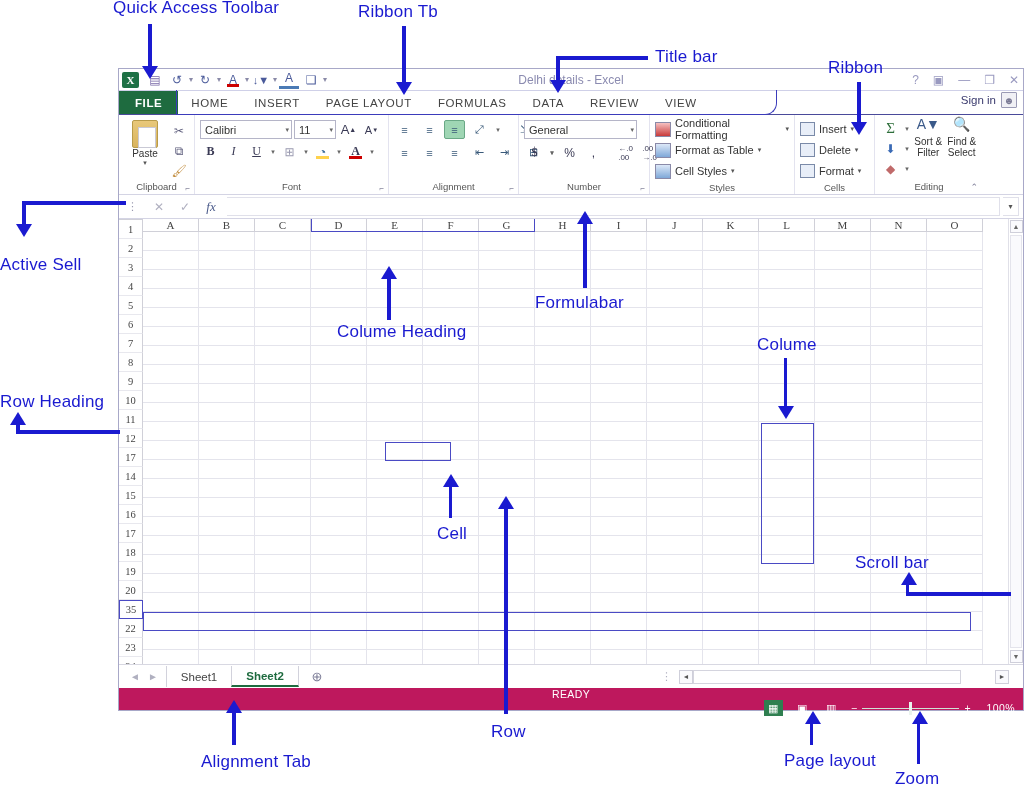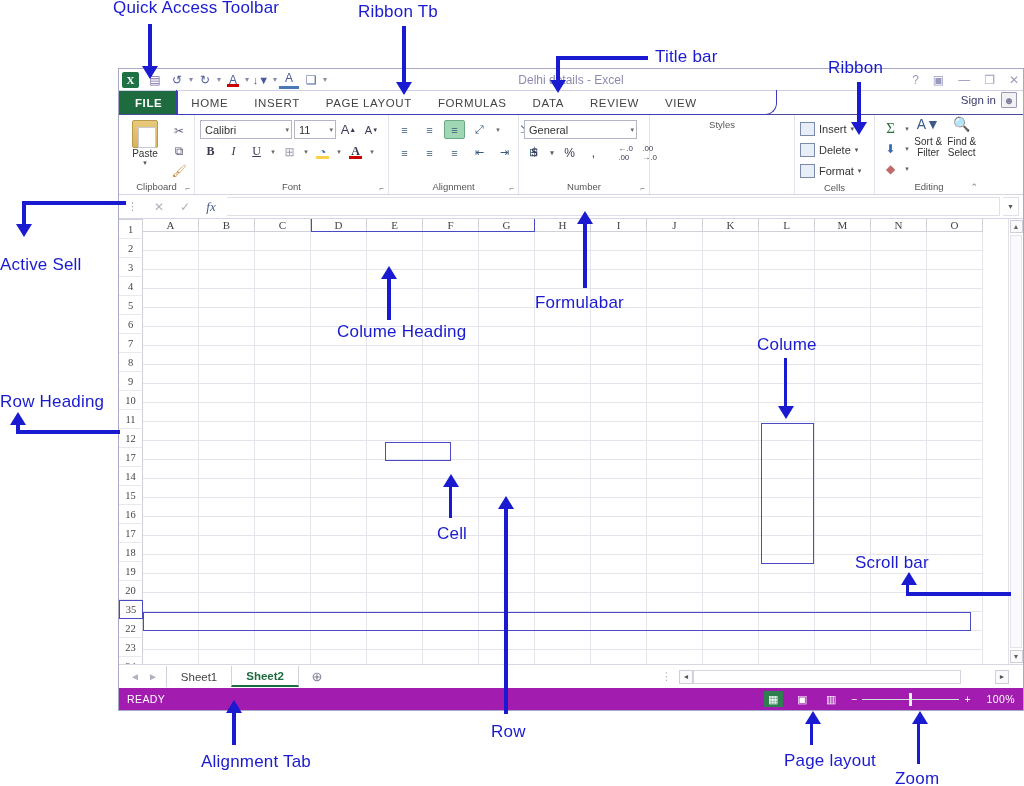--- a/index.html
+++ b/index.html
@@ -290,23 +290,23 @@
   .hscroll { display:flex; align-items:center; width:330px; margin-right:14px; }
   .hs-arrow {
     width:14px; height:14px; border:1px solid #cfcfda; background:#fafafd;
     display:flex; align-items:center; justify-content:center; font-size:7px; color:#555;
   }
   .hthumb { flex:1; height:14px; background:#fff; border:1px solid #d4d4de; }
   .hs-gap { width:34px; }
 
   
   .statusbar {
-    height:22px; background:#a21caf; color:#fff;
+    height:22px; background:#be185d; color:#fff;
     display:flex; align-items:center; padding:0 8px;
-    font-size:10.5px; letter-spacing:.4px;
+    font-size:10.5px; letter-spacing:.4px;flex-direction:column;
   }
   .sb-right { margin-left:auto; display:flex; align-items:center; gap:10px; }
   .view-btn { width:19px; height:16px; display:flex; align-items:center; justify-content:center; font-size:11px; }
   .view-btn.active { background:#2f7f50; }
   .zoom-slider { display:flex; align-items:center; gap:5px; }
   .zs-track { width:97px; height:1px; background:#cfe3d6; position:relative; }
   .zs-thumb { position:absolute; left:48%; top:-6px; width:3px; height:13px; background:#eaf4ee; }
   .zoom-pct { width:34px; text-align:right; }
 
   
@@ -446,20 +446,37 @@
           <div class="ico-btn">,</div>
           <div class="ico-btn" style="font-size:8px;margin-left:8px;">←.0<br>.00</div>
           <div class="ico-btn" style="font-size:8px;">.00<br>→.0</div>
         </div>
       </div>
       <div class="rgroup-label">Number</div>
       <div class="rgroup-launch">⌐</div>
     </div>
 
     <div class="rgroup" style="width:145px;">
+      <div class="rgroup-body" style="flex-direction:column;gap:1px;padding-top:1px;">
+        <div class="styles-item">
+          <span class="styles-ico cf"></span>
+          <span>Conditional Formatting</span>
+          <span style="font-size:7px;color:#555;">▾</span>
+        </div>
+        <div class="styles-item">
+          <span class="styles-ico ft"></span>
+          <span>Format as Table</span>
+          <span style="font-size:7px;color:#555;">▾</span>
+        </div>
+        <div class="styles-item">
+          <span class="styles-ico ft"></span>
+          <span>Cell Styles</span>
+          <span style="font-size:7px;color:#555;">▾</span>
+        </div>
+      </div>
       <div class="rgroup-label">Styles</div>
     </div>
 
     <div class="rgroup" style="width:80px;">
       <div class="rgroup-body" style="flex-direction:column;gap:1px;padding-top:1px;">
         <div class="cells-item">
           <span class="cells-ico"></span>
           <span>Insert</span>
           <span style="font-size:7px;color:#555;margin-left:auto;">▾</span>
         </div>

